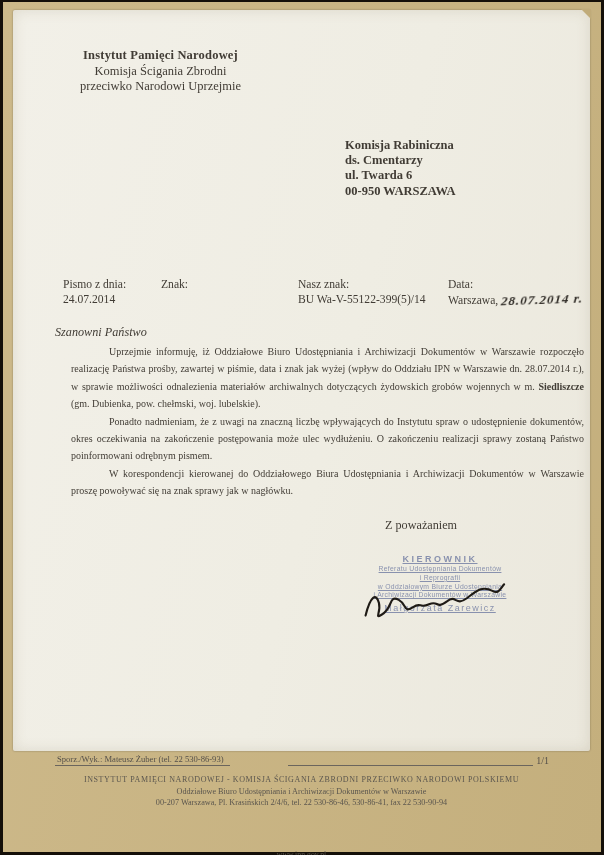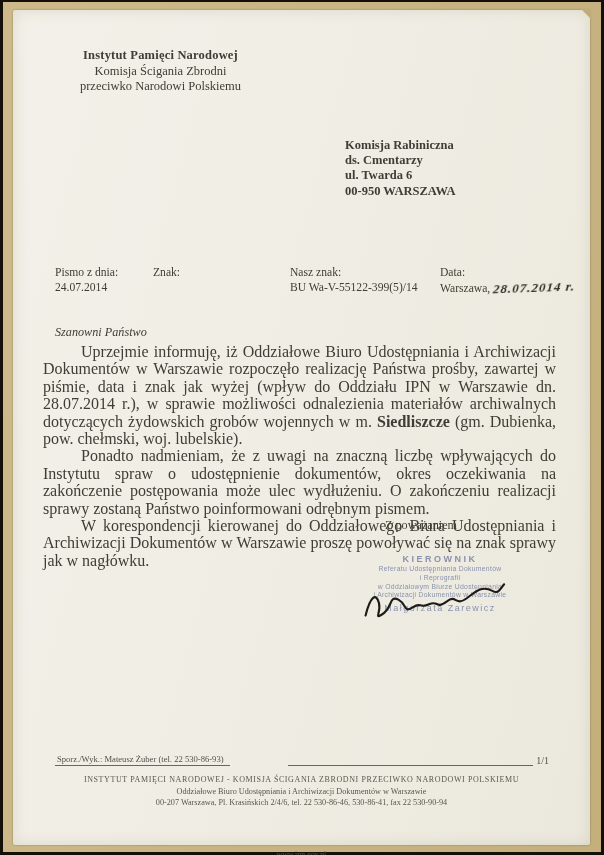--- a/index.html
+++ b/index.html
@@ -5,62 +5,63 @@
   html,body{margin:0;padding:0;}
   body{
     width:604px;height:855px;overflow:hidden;
     background:#140f09;
     font-family:"Liberation Serif","DejaVu Serif",serif;
   }
   .scan{position:relative;width:604px;height:855px;background:#140f09;}
   .mat{position:absolute;left:3px;top:2px;right:3px;bottom:3px;background:#c8b383;
        background:linear-gradient(100deg,#cdb98a,#c4af7d);}
   .page{
-    position:absolute;left:13px;top:10px;width:577px;height:835px;
+    position:absolute;left:13px;top:10px;width:577px;height:741px;
     background:linear-gradient(105deg,#f2f0e8 0%,#efede3 55%,#ebe8dd 100%);
     box-shadow:inset 0 0 14px rgba(120,100,60,.16), 0 0 2px rgba(0,0,0,.35);
     border-radius:2px;
   }
   .page-corner-fold{
     position:absolute;right:-1px;top:-1px;width:0;height:0;
     border-top:10px solid #c0ab79;border-left:10px solid transparent;
   }
   .ink{color:#413c35;filter:blur(.22px);}
   .abs{position:absolute;}
 
   .org{left:30px;top:38px;width:235px;text-align:center;font-size:12.5px;line-height:15.5px;}
   .org-top{font-weight:bold;letter-spacing:.2px;}
   .office{left:30px;top:93px;width:235px;text-align:center;font-size:12.2px;line-height:15.5px;}
 
   .recipient{left:332px;top:128px;font-weight:bold;font-size:12.5px;line-height:15.2px;}
 
   .refrow{top:256px;left:0;width:577px;font-size:11.6px;line-height:14.5px;}
-  .refcol{position:absolute;top:0;}
+  .refcol{position:absolute;top:12px;margin-left:8px;}
   .refcol.c1{left:42px;}
   .refcol.c2{left:140px;}
   .refcol.c3{left:277px;}
   .refcol.c4{left:427px;width:150px;}
   .hand-date{
     display:inline-block;font-style:italic;font-weight:600;font-size:13px;
     letter-spacing:1px;transform:rotate(-2deg) skewX(-8deg);color:#2e2a25;
     filter:blur(.15px);
   }
 
   .salutation{left:42px;top:315px;font-style:italic;font-size:12.2px;text-align:center;}
 
-  .body-text{left:30px;top:333px;width:513px;font-size:16px;line-height:17.4px;text-align:justify;}
+  .body-text{left:58px;top:333px;width:513px;font-size:10px;line-height:17.4px;text-align:justify;}
   .body-text p{margin:0;text-indent:38px;}
   .bold{font-weight:bold;}
 
   .closing{left:372px;top:508px;font-size:12.2px;}
 
   .stamp{
     left:318px;top:544px;width:218px;text-align:center;
     color:#7e88a9;filter:blur(.55px);opacity:.9;
     font-family:"Liberation Sans","DejaVu Sans",sans-serif;
+    text-decoration:underline;
   }
   .stamp .s-head{font-size:9px;letter-spacing:2.5px;font-weight:bold;line-height:11px;}
   .stamp .s-line{font-size:6.8px;line-height:8.8px;letter-spacing:.3px;}
   .stamp .s-name{font-size:9px;letter-spacing:1.5px;margin-top:3px;}
   .signature{left:346px;top:572px;width:150px;height:42px;transform:rotate(-3deg);}
   .signature svg{display:block;}
 
   .foot-small{
     left:42px;top:744px;width:496px;display:flex;align-items:flex-end;
     font-size:8.6px;color:#55504a;filter:blur(.2px);
@@ -83,21 +84,21 @@
 <body>
 
 <div class="scan">
   <div class="mat"></div>
   <div class="page">
     <div class="page-corner-fold"></div>
 
     <div class="abs org ink">
       <div class="org-top">Instytut Pamięci Narodowej</div>
       <div>Komisja Ścigania Zbrodni</div>
-      <div>przeciwko Narodowi Polskiemu</div>
+      <div>przeciwko Narodowi Uprzejmie</div>
     </div>
 
     <div class="abs recipient ink">
       <div>Komisja Rabiniczna</div>
       <div>ds. Cmentarzy</div>
       <div>ul. Twarda 6</div>
       <div>00-950 WARSZAWA</div>
     </div>
 
     <div class="abs refrow ink">

